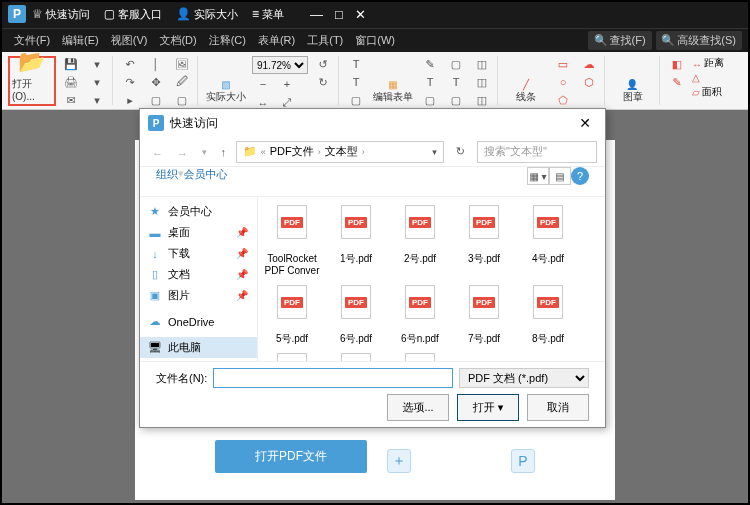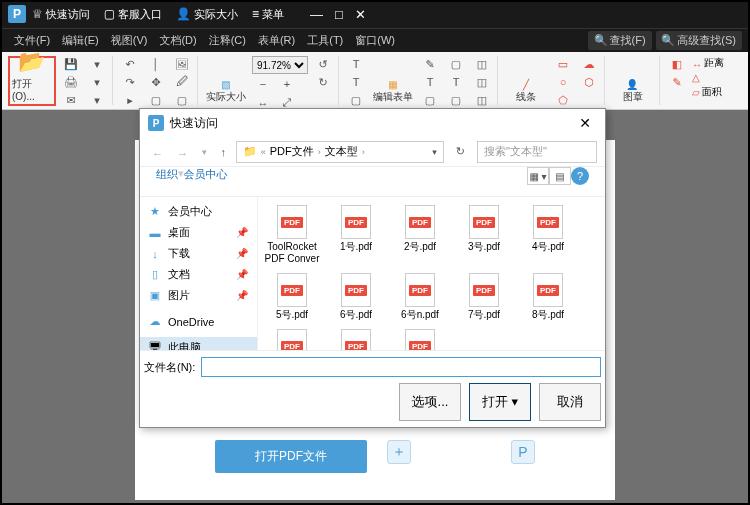--- a/index.html
+++ b/index.html
@@ -29,21 +29,21 @@
 .ribbon-big-btn.highlighted { border: 2px solid #e74c3c; }
 .ribbon-big-btn .big-icon { font-size: 22px; margin-bottom: 2px; }
 .ribbon-small-col { display: flex; flex-direction: column; gap: 2px; }
 .ribbon-small-btn { width: 22px; height: 16px; display: flex; align-items: center; justify-content: center; cursor: pointer; font-size: 11px; color: #555; }
 .ribbon-text-btn { display: flex; flex-direction: column; align-items: center; width: 44px; height: 50px; font-size: 10px; color: #333; justify-content: flex-end; padding: 2px; }
 .zoom-select { width: 56px; height: 18px; font-size: 10px; border: 1px solid #aaa; }
 
 
 .workspace { position: absolute; top: 110px; bottom: 0; left: 0; right: 0; background: #707070; display: flex; align-items: flex-start; justify-content: center; padding-top: 30px; }
 .canvas-page { width: 480px; height: 360px; background: #fff; position: relative; }
-.btn-row { display: flex; gap: 20px; align-items: flex-start; justify-content: center; margin-top: 300px; }
+.btn-row { display: flex; gap: 20px; align-items: flex-end; justify-content: center; margin-top: 300px; }
 .open-pdf-btn { background: #4a9ed8; color: #fff; border: none; padding: 8px 40px; font-size: 12px; border-radius: 2px; cursor: pointer; }
 .icon-btn { width: 24px; height: 24px; background: #e6f2fb; border: 1px solid #b8d8ee; border-radius: 3px; display: flex; align-items: center; justify-content: center; color: #4a9ed8; font-size: 14px; cursor: pointer; }
 
 
 .dialog { position: absolute; top: 108px; left: 139px; width: 467px; height: 320px; background: #fff; border: 1px solid #888; box-shadow: 2px 2px 8px rgba(0,0,0,0.3); display: flex; flex-direction: column; }
 .dlg-title { height: 28px; display: flex; align-items: center; padding: 0 8px; font-size: 12px; }
 .dlg-title .dlg-logo { width: 16px; height: 16px; background: #4a9ed8; margin-right: 6px; display: flex; align-items: center; justify-content: center; border-radius: 2px; color: #fff; font-size: 10px; font-weight: bold; }
 .dlg-title .dlg-x { margin-left: auto; cursor: pointer; font-size: 14px; padding: 0 6px; }
 .dlg-nav { height: 30px; display: flex; align-items: center; padding: 0 8px; gap: 6px; font-size: 11px; border-bottom: 1px solid #eee; }
 .dlg-nav .nav-arrow { color: #aaa; padding: 0 4px; cursor: pointer; }
@@ -59,30 +59,30 @@
 .dlg-toolbar .view-btn { width: 22px; height: 18px; border: 1px solid #ccc; display: flex; align-items: center; justify-content: center; cursor: pointer; font-size: 10px; color: #555; }
 .dlg-toolbar .help { width: 18px; height: 18px; background: #4a9ed8; border-radius: 50%; color: #fff; display: flex; align-items: center; justify-content: center; font-size: 11px; cursor: pointer; }
 .dlg-body { flex: 1; display: flex; overflow: hidden; }
 .sidebar { width: 118px; border-right: 1px solid #eee; padding: 4px 0; font-size: 11px; overflow-y: auto; }
 .sb-item { display: flex; align-items: center; padding: 3px 8px; gap: 6px; cursor: pointer; }
 .sb-item.sel { background: #d6e8f5; }
 .sb-icon { width: 14px; text-align: center; font-size: 11px; }
 .sb-pin { margin-left: auto; color: #888; font-size: 10px; }
 .files { flex: 1; padding: 6px 4px; display: flex; flex-wrap: wrap; align-content: flex-start; gap: 4px 4px; overflow-y: auto; }
 .file-item { width: 60px; display: flex; flex-direction: column; align-items: center; font-size: 10px; text-align: center; cursor: pointer; padding: 2px; }
-.file-icon { width: 30px; height: 34px; margin-bottom: 2px; position: relative; }
+.file-icon { width: 30px; height: 34px; margin-bottom: 14px; position: relative; }
 .pdf-icon { background: #fff; border: 1px solid #ccc; display: flex; align-items: center; justify-content: center; }
 .pdf-badge { background: #e74c3c; color: #fff; font-size: 8px; font-weight: bold; padding: 1px 3px; border-radius: 1px; }
 .file-name { line-height: 1.2; word-break: break-all; max-height: 24px; overflow: hidden; }
-.dlg-footer { padding: 6px 4px; border-top: 1px solid #eee; }
+.dlg-footer { padding: 6px 16px; border-top: 1px solid #eee; }
 .fn-row { display: flex; align-items: center; gap: 6px; font-size: 11px; margin-bottom: 6px; }
 .fn-combo { flex: 1; height: 20px; border: 1px solid #4a9ed8; padding: 0 4px; font-size: 11px; }
 .ft-combo { width: 130px; height: 20px; border: 1px solid #ccc; font-size: 11px; padding: 0 4px; }
 .btn-row2 { display: flex; justify-content: flex-end; gap: 8px; }
-.dlg-btn { min-width: 62px; height: 38px; font-size: 13px; border: 1px solid #aaa; background: #f5f5f5; cursor: pointer; }
+.dlg-btn { min-width: 62px; height: 27px; font-size: 11px; border: 1px solid #aaa; background: #f5f5f5; cursor: pointer; }
 .dlg-btn.primary { border: 1px solid #0c4a6e; }
 .outer-border { position: absolute; inset: 0; border: 2px solid #000; pointer-events: none; }
 </style>
 </head>
 <body>
 
 <div class="titlebar">
   <div class="logo">
       <span>P</span>
     </div>
@@ -419,20 +419,21 @@
             <div class="pdf-badge">PDF</div>
           </div>
           <div class="file-name">文件1.pdf</div>
         </div>
       </div>
   </div>
   <div class="dlg-footer">
     <div class="fn-row">
       <span>文件名(N):</span>
       <input class="fn-combo" type="text" style="">
+      <select class="ft-combo"><option>PDF 文档 (*.pdf)</option></select>
     </div>
     <div class="btn-row2">
       <button class="dlg-btn">选项...</button>
       <button class="dlg-btn primary"><span>打开</span> ▾</button>
       <button class="dlg-btn">取消</button>
     </div>
   </div>
 </div>
 
 <div class="outer-border"></div>

